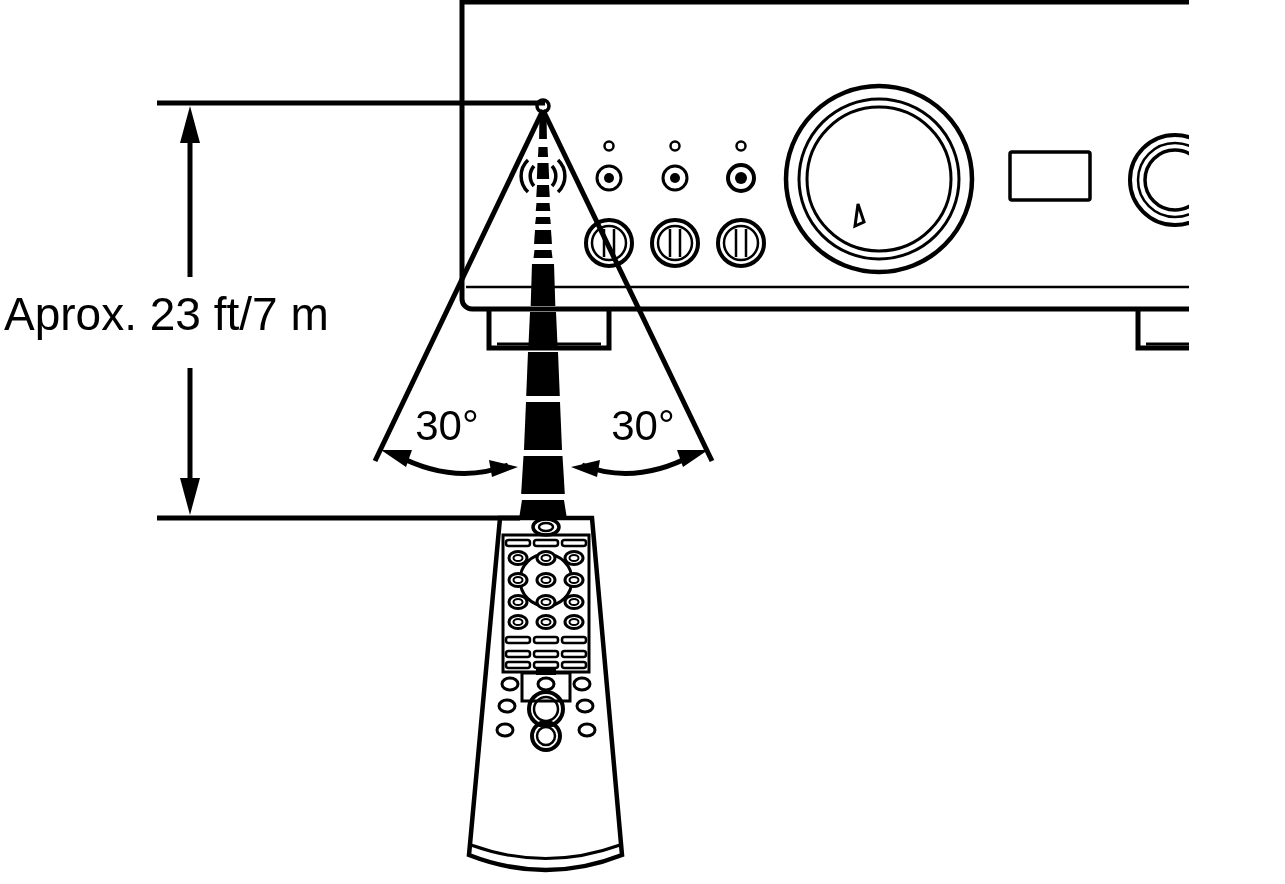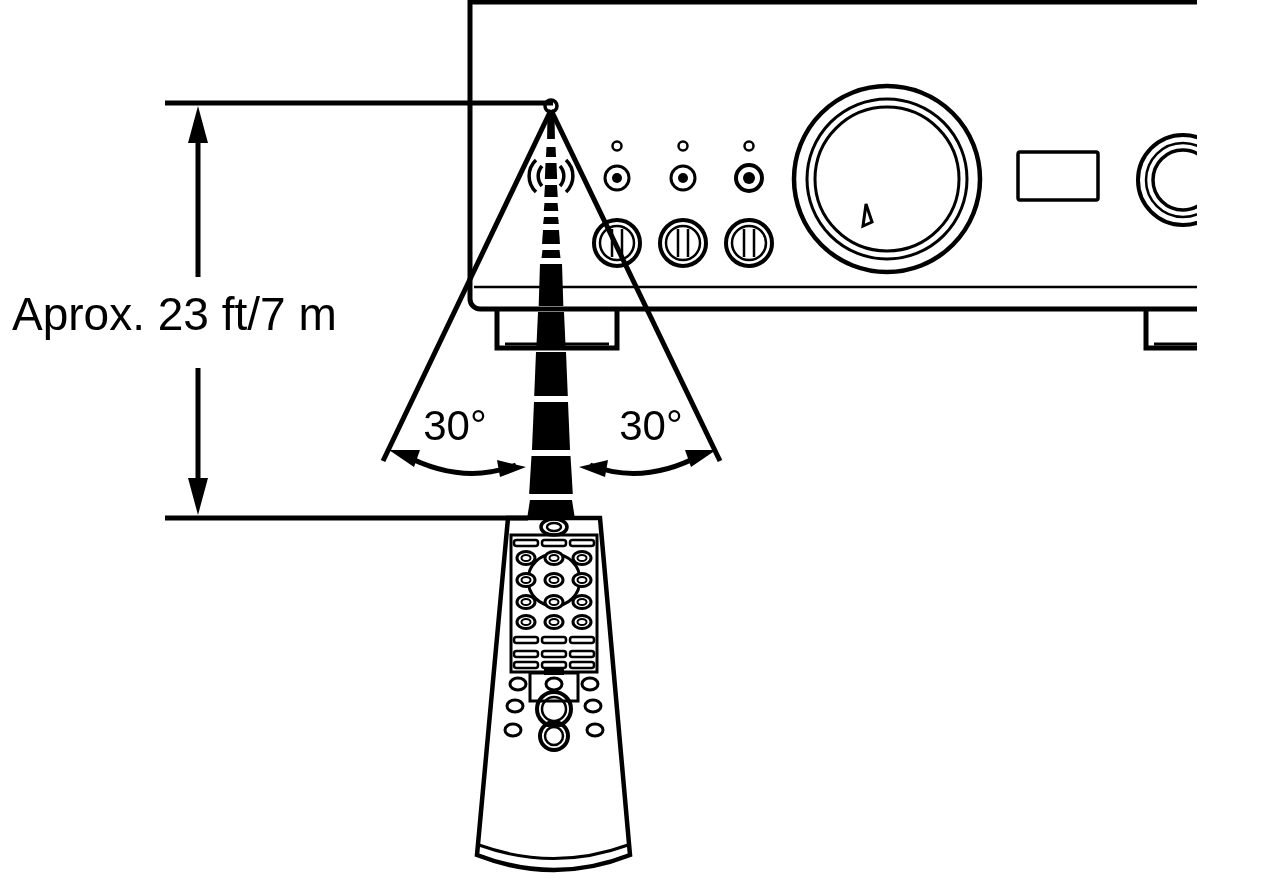--- a/index.html
+++ b/index.html
@@ -9,21 +9,20 @@
   }
   body {
     font-family: "Liberation Sans", sans-serif;
   }
   #diagram-root {
     position: relative;
     width: 1189px;
     height: 884px;
     background: #ffffff;
     overflow: hidden;
-    padding-left: 8px;
   }
   #diagram-svg {
     display: block;
     width: 1285px;
     height: 884px;
   }
   .dim-text {
     font-family: "Liberation Sans", sans-serif;
     font-size: 46px;
     fill: #000000;

